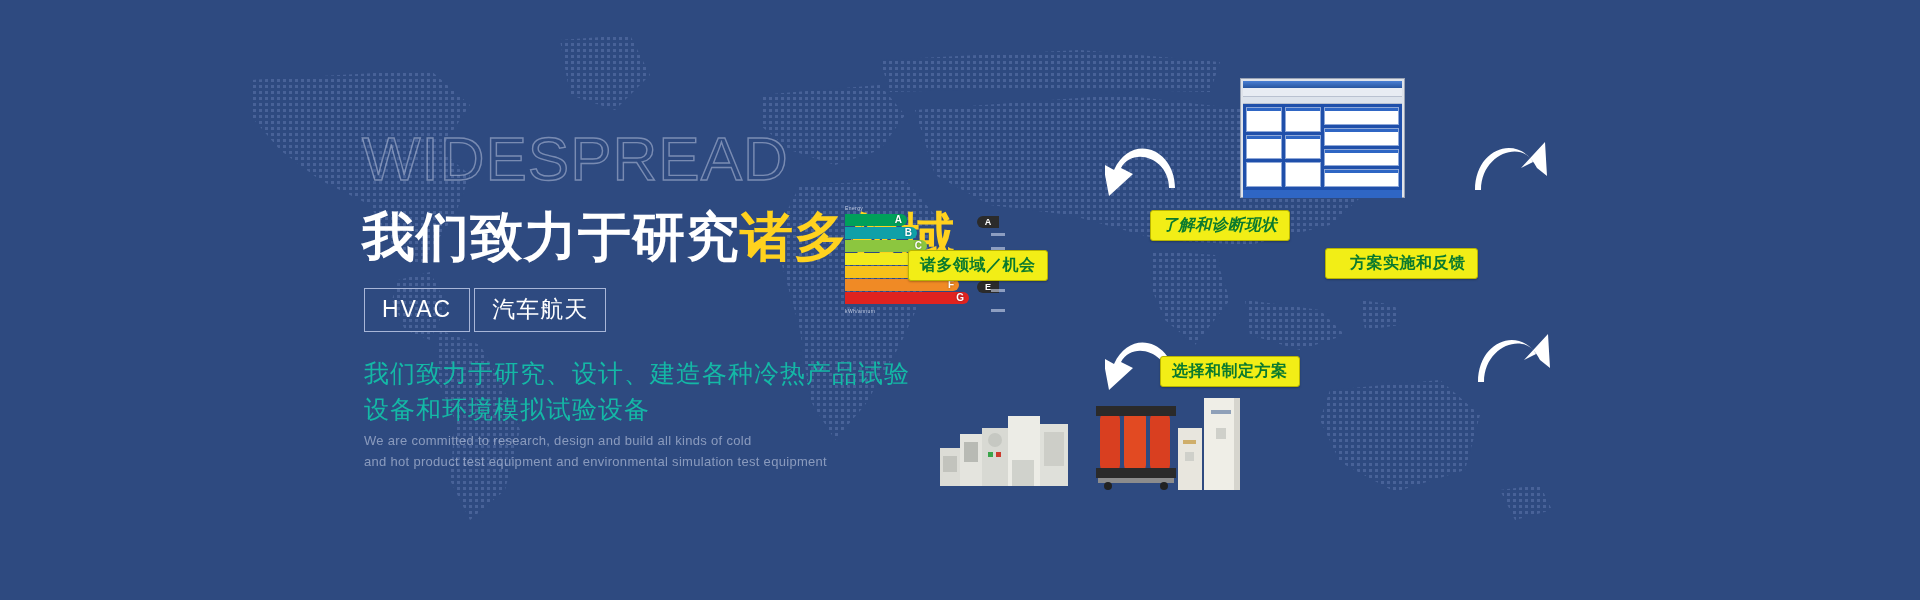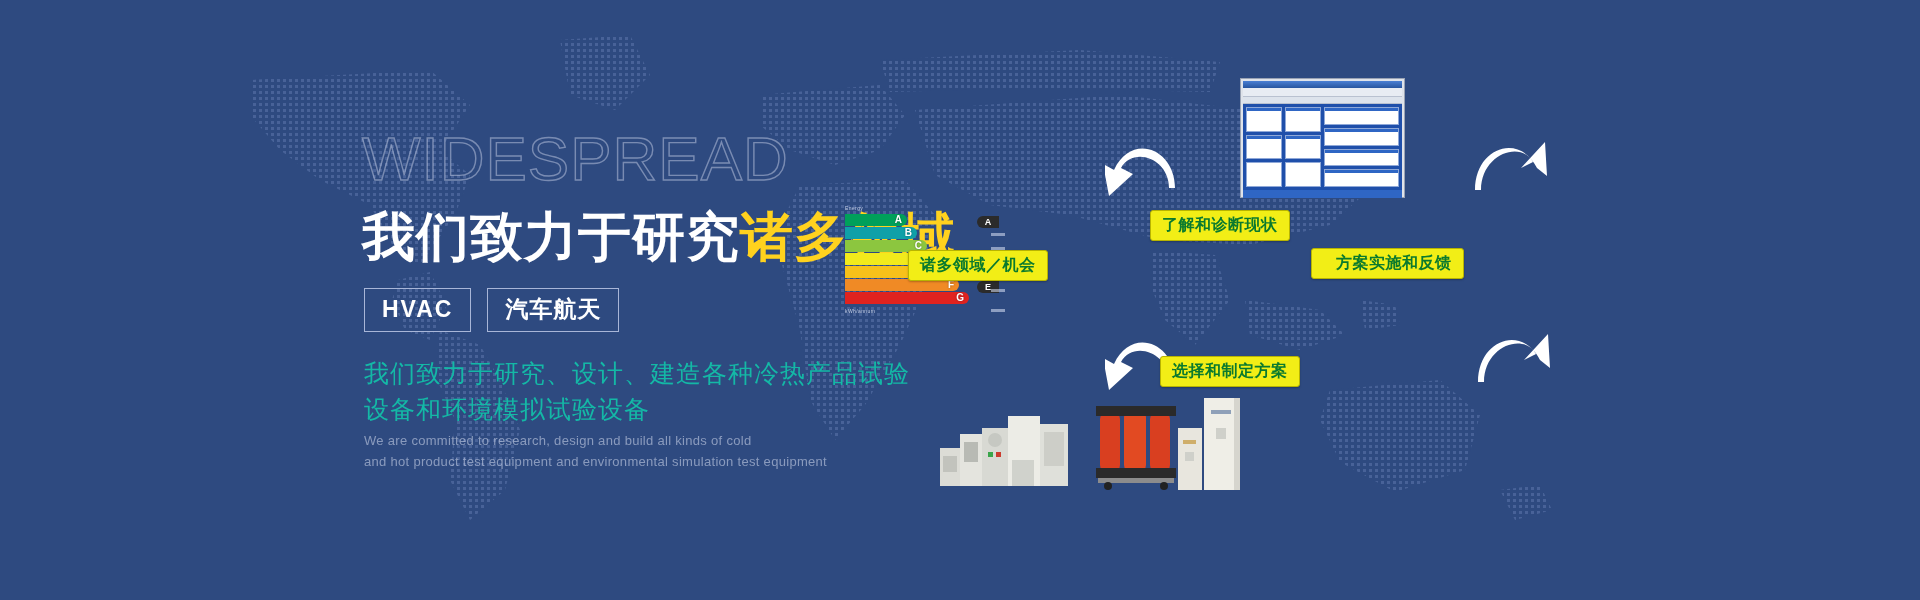--- a/index.html
+++ b/index.html
@@ -48,22 +48,21 @@
     letter-spacing: 1px;
     white-space: nowrap;
     line-height: 1;
   }
   .headline .hi { color: #ffd21e; }
 
   .tags {
     position: absolute;
     left: 2px; top: 160px;
     display: flex;
-    gap: 16px;
-    font-weight: bold;
+    gap: 4px;
   }
   .tag {
     border: 1px solid #a8b6d8;
     color: #ffffff;
     font-size: 23px;
     padding: 9px 17px 10px;
     line-height: 1;
     white-space: nowrap;
     letter-spacing: 1px;
   }
@@ -98,23 +97,23 @@
     color: #0a7a2e;
     font-size: 16px;
     font-weight: 700;
     padding: 6px 11px 7px;
     border-radius: 3px;
     white-space: nowrap;
     line-height: 1;
     letter-spacing: 0.5px;
     box-shadow: 0 1px 2px rgba(0,0,0,0.25);
   }
-  #lbl-diagnose { left: 250px; top: 210px; }
+  #lbl-diagnose { left: 250px; top: 210px; font-style: italic; }
   #lbl-discover { left:   8px; top: 250px; }
-  #lbl-feedback { left: 411px; top: 248px; padding-left: 24px; }
+  #lbl-feedback { left: 425px; top: 248px; padding-left: 24px; }
   #lbl-plan     { left: 260px; top: 356px; }
 
   .arrow { position: absolute; }
   #arrow-tl { left: 205px; top: 136px; }
   #arrow-tr { left: 575px; top: 130px; }
   #arrow-bl { left: 205px; top: 330px; }
   #arrow-br { left: 578px; top: 322px; }
 
   
   .energy {

